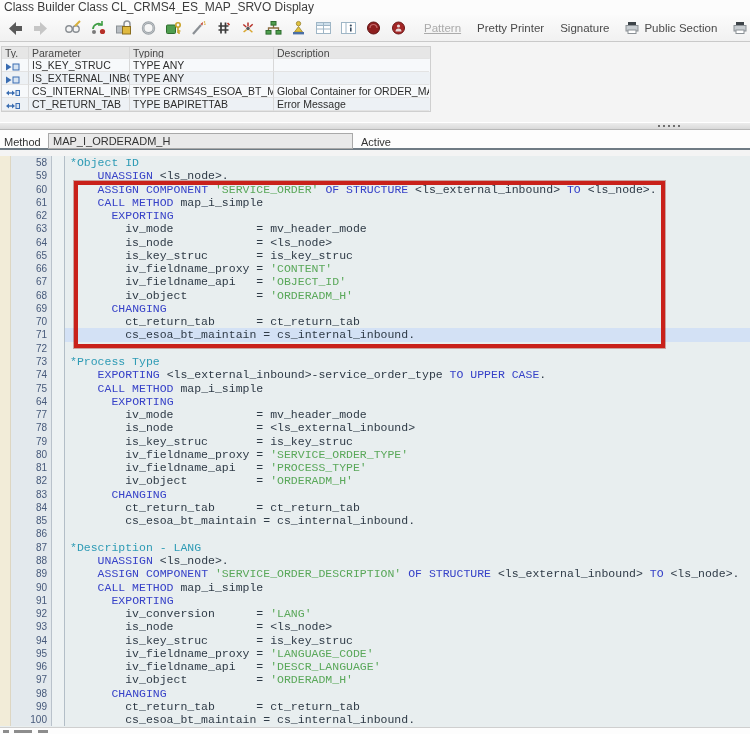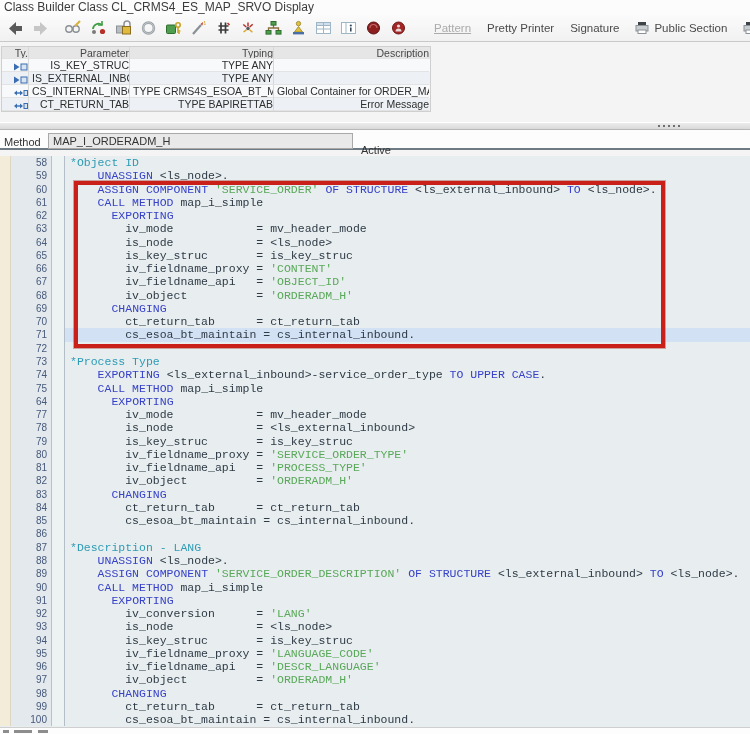--- a/index.html
+++ b/index.html
@@ -19,36 +19,36 @@
   .tbtn.disabled{color:#ababab;}
   .tbtn .bicon{margin-right:4px;display:flex;}
   
   .param-panel{position:absolute;left:0;top:43px;width:750px;height:79px;background:#f4f4f4;}
   .ptable{position:absolute;left:1px;top:3px;width:428px;border:1px solid #cfcfcf;background:#fff;font-size:10.5px;color:#2e2e2e;}
   .prow{display:flex;height:13px;line-height:13px;}
   .prow.hdr{height:12px;line-height:12px;background:#e6e6e6;color:#474747;}
   .prow:nth-child(even):not(.hdr){background:#edf1f5;}
   .prow:nth-child(odd):not(.hdr){background:#f7f9fb;}
   .pc{border-right:1px solid #d8d8d8;border-bottom:1px solid #e3e3e3;padding-left:3px;
-      white-space:nowrap;overflow:hidden;box-sizing:border-box;flex:none;text-align:right;}
+      white-space:nowrap;overflow:hidden;box-sizing:border-box;flex:none;}
   .c-ty{width:27px;}.c-par{width:101px;}.c-typ{width:144px;}.c-des{width:155px;border-right:none;}
   .c-ty svg{margin-top:2px;}
   
   .splitter{position:absolute;left:0;top:122px;width:750px;height:8px;
             background:linear-gradient(#ececec,#d9d9d9);border-top:1px solid #fff;border-bottom:1px solid #b8b8b8;box-sizing:border-box;}
   .dots{position:absolute;left:658px;top:2px;display:flex;gap:3px;}
   .dots i{width:2px;height:2px;background:#6e6e6e;display:block;}
   
   .methodbar{position:absolute;left:0;top:130px;width:750px;height:20px;background:#fdfdfd;
              border-bottom:2px solid #6f7b84;box-sizing:border-box;font-size:11px;color:#333;}
   .methodbar .mlabel{position:absolute;left:4px;top:6px;}
   .methodbar input{position:absolute;left:48px;top:3px;width:305px;height:16px;background:#e9e9e9;
                    border:1px solid #a9a9a9;font:11px "Liberation Sans",sans-serif;color:#333;
                    padding:0 0 0 4px;box-sizing:border-box;}
-  .methodbar .mstatus{position:absolute;left:361px;top:6px;margin-top:8px;}
+  .methodbar .mstatus{position:absolute;left:361px;top:6px;}
   
   .editor{position:absolute;left:0;top:156px;width:750px;height:692px;background:#e8eeef;overflow:hidden;}
   .cl{display:flex;height:13.28px;line-height:13.3px;font-family:"Liberation Mono","DejaVu Sans Mono",monospace;font-size:11.5px;}
   .cream{width:10px;flex:none;background:#f2ecd8;border-right:1px solid #ddd6c2;}
   .ln{width:36px;flex:none;text-align:right;padding-right:4px;background:#e3e9ed;border-right:1px solid #b9c2cb;
       font-family:"Liberation Sans",sans-serif;font-size:10px;color:#46597a;}
   .gapcol{width:12px;flex:none;background:#edf2f3;border-right:1px solid #b3bec7;}
   .ct{flex:1;white-space:pre;padding-left:5px;overflow:hidden;color:#2e3a46;}
   .cl.hl .ct{background:#d3e1f5;}
   .tk{color:#3742c8;} .ti{color:#2e3a46;} .ts{color:#5aa85a;} .tc{color:#2e9bb5;}
@@ -170,21 +170,21 @@
       </svg>
     </span>
   <span class="tbi">
     <svg width="17" height="16" viewBox="0 0 17 16">
         <circle cx="8.5" cy="8" r="6" fill="#a32626" stroke="#6d1616"></circle>
         <circle cx="8.5" cy="6" r="1.6" fill="#e8d8d8"></circle>
         <path d="M5.5 11.5 a3 3 0 0 1 6 0 Z" fill="#e8d8d8"></path>
       </svg>
     </span>
 
-  <span class="tbtn disabled" style="margin-left:20px;text-decoration:underline;">
+  <span class="tbtn disabled" style="margin-left:10px;text-decoration:underline;">
     <span>Pattern</span>
     </span>
   <span class="tbtn">
     <span>Pretty Printer</span>
     </span>
   <span class="tbtn">
     <span>Signature</span>
     </span>
   <span class="tbtn">
     <span class="bicon">

